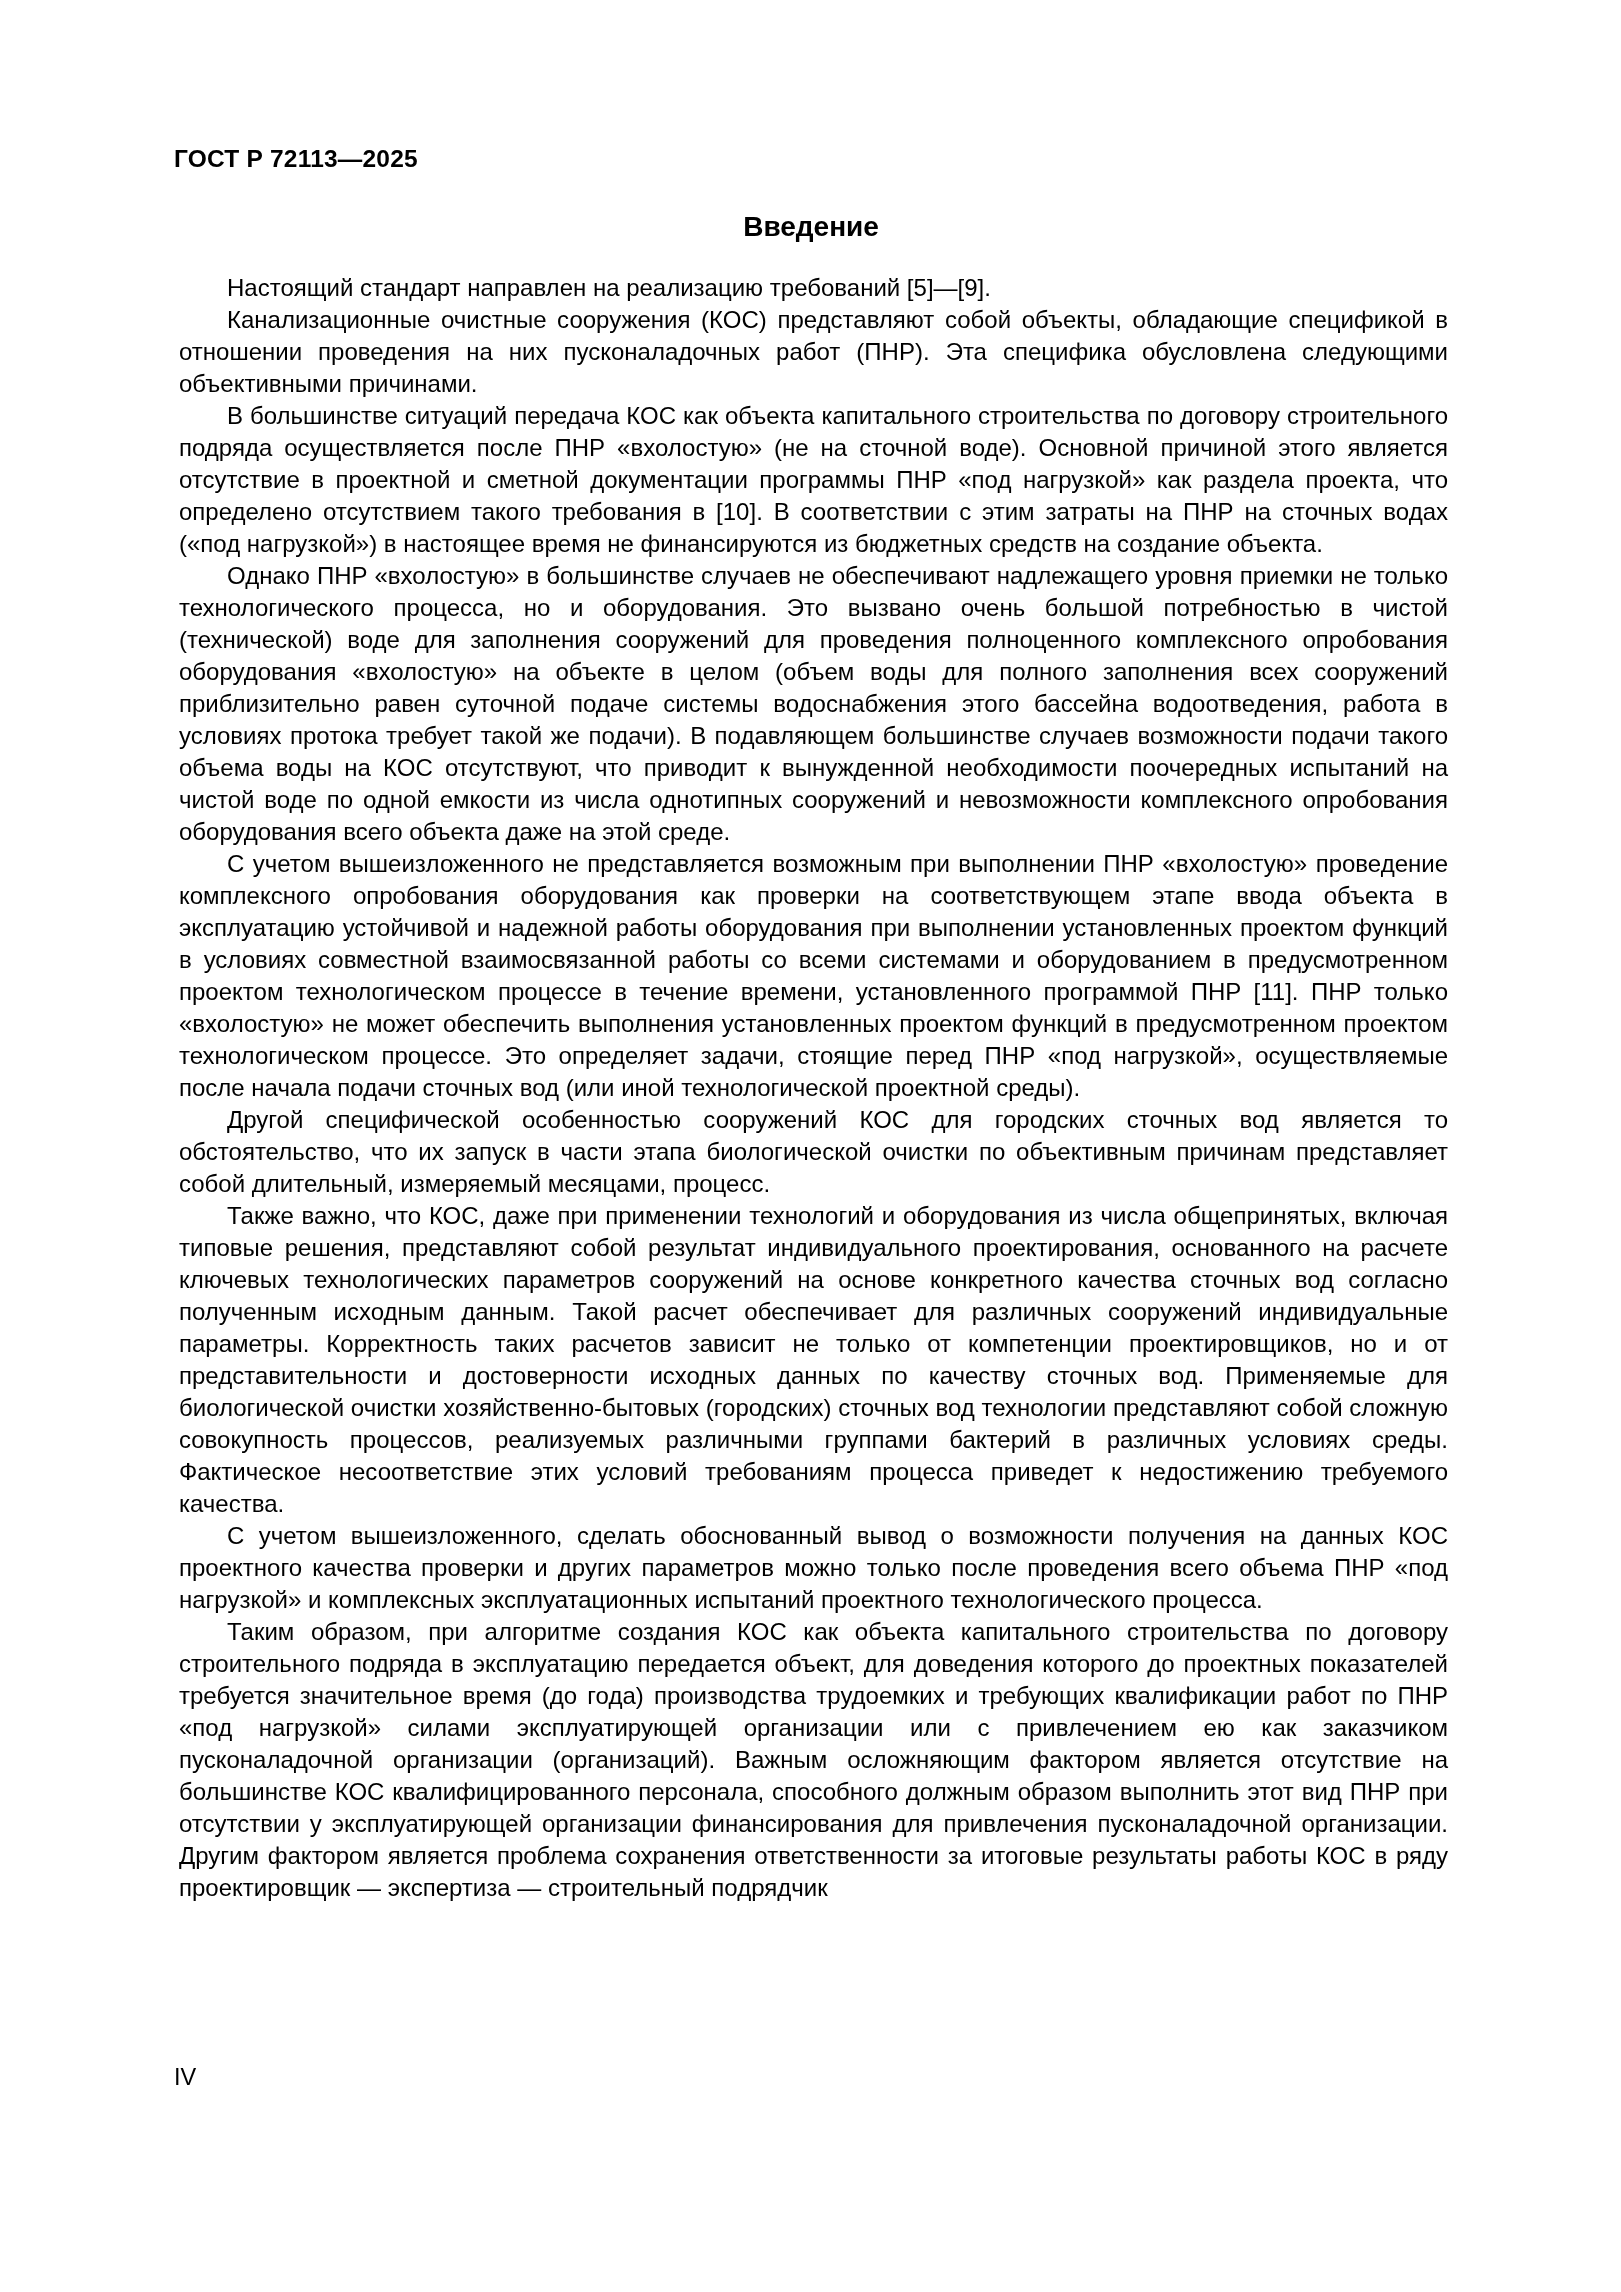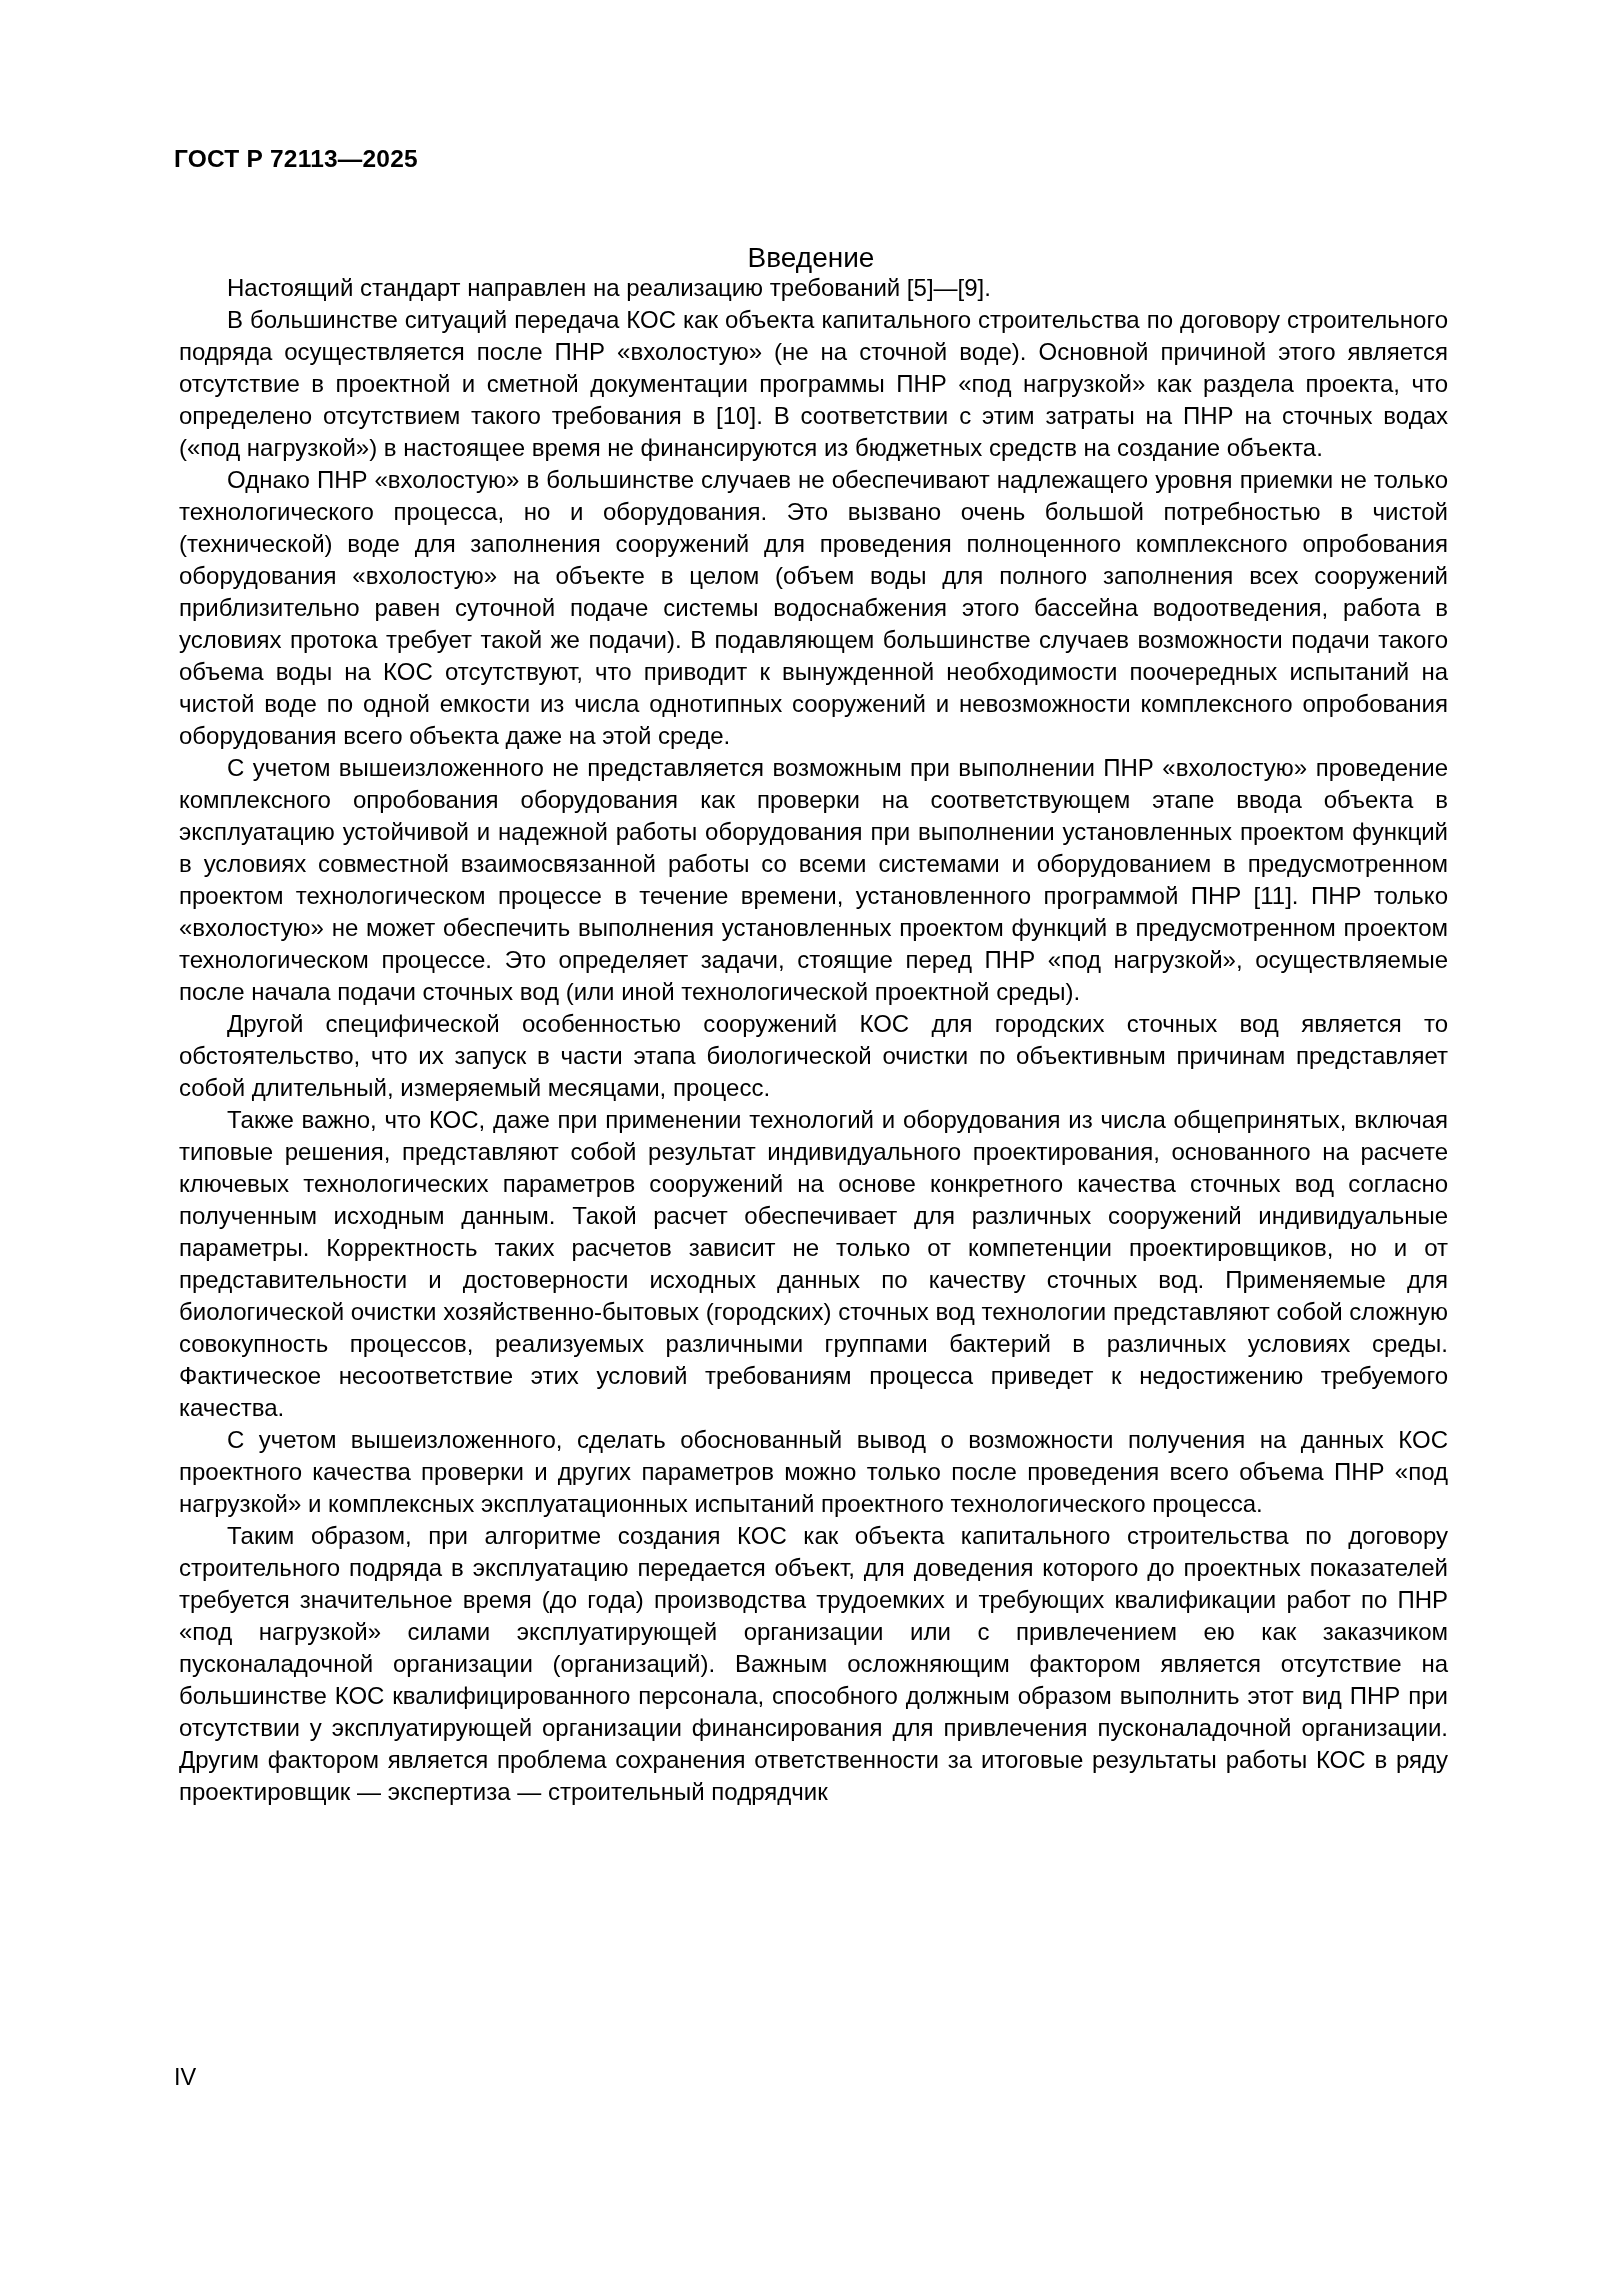--- a/index.html
+++ b/index.html
@@ -33,22 +33,21 @@
     letter-spacing: 0.2px;
     white-space: nowrap;
   }
   .title {
     position: absolute;
     left: 174px;
     top: 211px;
     width: 1274px;
     text-align: center;
     font-size: 28px;
-    font-weight: normal;
-    margin-top: 31px;
+    font-weight: bold;
   }
   .content {
     position: absolute;
     left: 179px;
     top: 272px;
     width: 1269px;
     font-size: 24px;
     line-height: 32px;
     text-align: justify;
     text-justify: inter-word;
@@ -73,20 +72,21 @@
 <body>
 
 <div class="page">
 
   <div class="header">ГОСТ Р 72113—2025</div>
 
   <div class="title">Введение</div>
 
   <div class="content">
     <p class="last-line-left">Настоящий стандарт направлен на реализацию требований [5]—[9].</p>
+    <p class="last-line-left">Канализационные очистные сооружения (КОС) представляют собой объекты, обладающие спецификой в отношении проведения на них пусконаладочных работ (ПНР). Эта специфика обусловлена следующими объективными причинами.</p>
     <p class="last-line-left">В большинстве ситуаций передача КОС как объекта капитального строительства по договору строительного подряда осуществляется после ПНР «вхолостую» (не на сточной воде). Основной причиной этого является отсутствие в проектной и сметной документации программы ПНР «под нагрузкой» как раздела проекта, что определено отсутствием такого требования в [10]. В соответствии с этим затраты на ПНР на сточных водах («под нагрузкой») в настоящее время не финансируются из бюджетных средств на создание объекта.</p>
     <p class="last-line-left">Однако ПНР «вхолостую» в большинстве случаев не обеспечивают надлежащего уровня приемки не только технологического процесса, но и оборудования. Это вызвано очень большой потребностью в чистой (технической) воде для заполнения сооружений для проведения полноценного комплексного опробования оборудования «вхолостую» на объекте в целом (объем воды для полного заполнения всех сооружений приблизительно равен суточной подаче системы водоснабжения этого бассейна водоотведения, работа в условиях протока требует такой же подачи). В подавляющем большинстве случаев возможности подачи такого объема воды на КОС отсутствуют, что приводит к вынужденной необходимости поочередных испытаний на чистой воде по одной емкости из числа однотипных сооружений и невозможности комплексного опробования оборудования всего объекта даже на этой среде.</p>
     <p class="last-line-left">С учетом вышеизложенного не представляется возможным при выполнении ПНР «вхолостую» проведение комплексного опробования оборудования как проверки на соответствующем этапе ввода объекта в эксплуатацию устойчивой и надежной работы оборудования при выполнении установленных проектом функций в условиях совместной взаимосвязанной работы со всеми системами и оборудованием в предусмотренном проектом технологическом процессе в течение времени, установленного программой ПНР [11]. ПНР только «вхолостую» не может обеспечить выполнения установленных проектом функций в предусмотренном проектом технологическом процессе. Это определяет задачи, стоящие перед ПНР «под нагрузкой», осуществляемые после начала подачи сточных вод (или иной технологической проектной среды).</p>
     <p class="last-line-left">Другой специфической особенностью сооружений КОС для городских сточных вод является то обстоятельство, что их запуск в части этапа биологической очистки по объективным причинам представляет собой длительный, измеряемый месяцами, процесс.</p>
     <p class="last-line-left">Также важно, что КОС, даже при применении технологий и оборудования из числа общепринятых, включая типовые решения, представляют собой результат индивидуального проектирования, основанного на расчете ключевых технологических параметров сооружений на основе конкретного качества сточных вод согласно полученным исходным данным. Такой расчет обеспечивает для различных сооружений индивидуальные параметры. Корректность таких расчетов зависит не только от компетенции проектировщиков, но и от представительности и достоверности исходных данных по качеству сточных вод. Применяемые для биологической очистки хозяйственно-бытовых (городских) сточных вод технологии представляют собой сложную совокупность процессов, реализуемых различными группами бактерий в различных условиях среды. Фактическое несоответствие этих условий требованиям процесса приведет к недостижению требуемого качества.</p>
     <p class="last-line-left">С учетом вышеизложенного, сделать обоснованный вывод о возможности получения на данных КОС проектного качества проверки и других параметров можно только после проведения всего объема ПНР «под нагрузкой» и комплексных эксплуатационных испытаний проектного технологического процесса.</p>
     <p>Таким образом, при алгоритме создания КОС как объекта капитального строительства по договору строительного подряда в эксплуатацию передается объект, для доведения которого до проектных показателей требуется значительное время (до года) производства трудоемких и требующих квалификации работ по ПНР «под нагрузкой» силами эксплуатирующей организации или с привлечением ею как заказчиком пусконаладочной организации (организаций). Важным осложняющим фактором является отсутствие на большинстве КОС квалифицированного персонала, способного должным образом выполнить этот вид ПНР при отсутствии у эксплуатирующей организации финансирования для привлечения пусконаладочной организации. Другим фактором является проблема сохранения ответственности за итоговые результаты работы КОС в ряду проектировщик — экспертиза — строительный подрядчик</p>
   </div>
 
   <div class="footer-page">IV</div>

